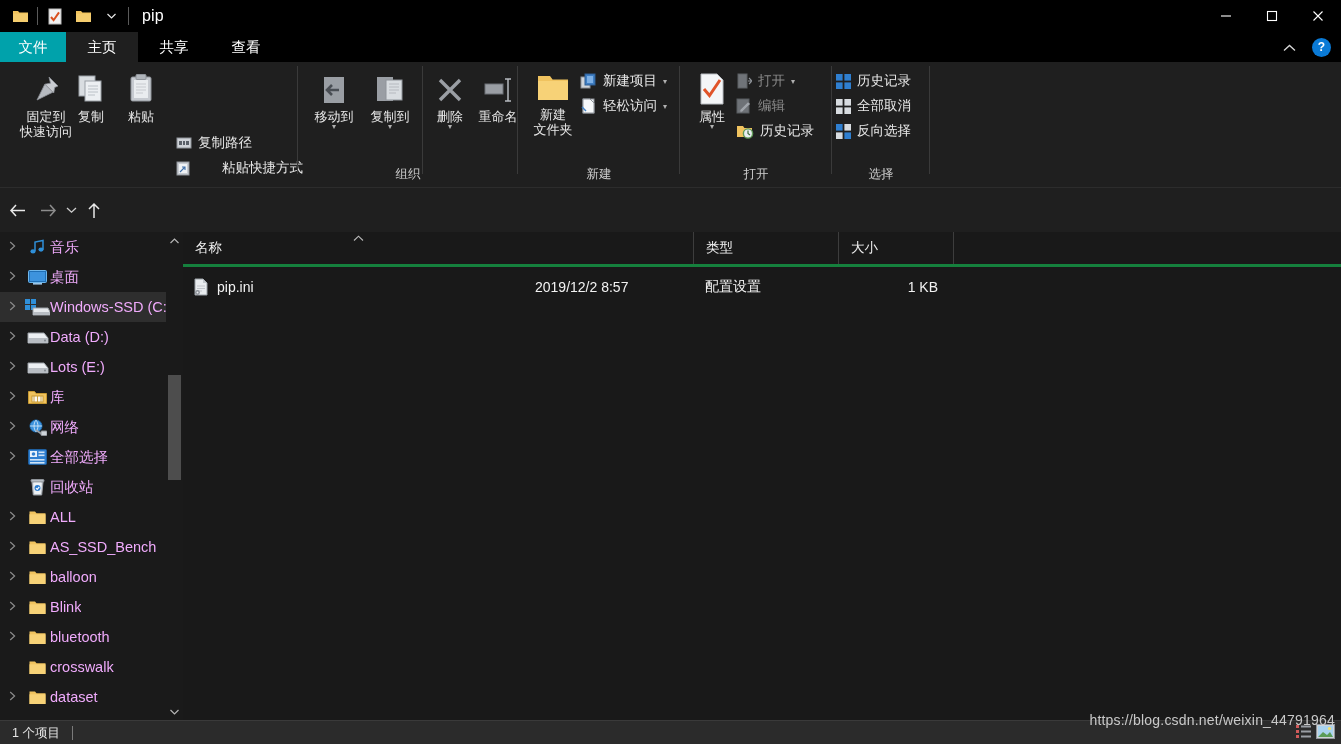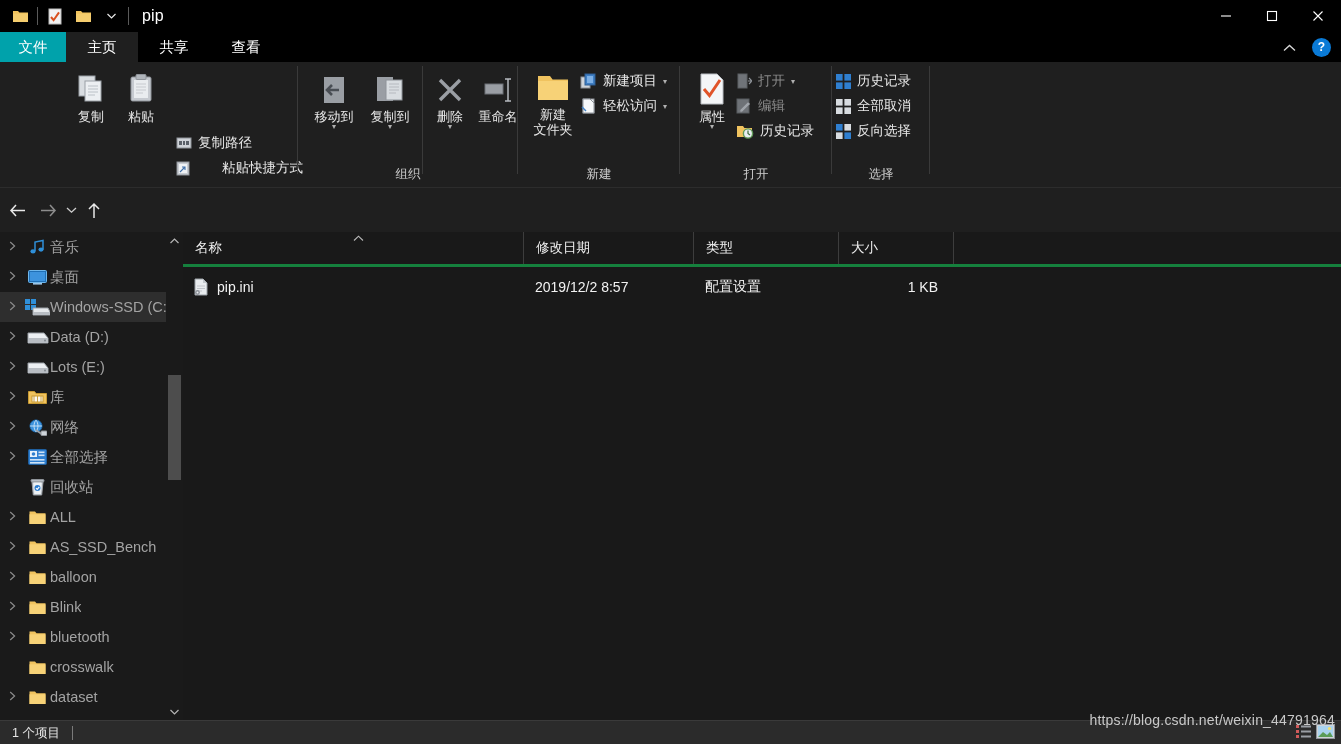--- a/index.html
+++ b/index.html
@@ -132,21 +132,21 @@
   }
   .search-ph { font-size: 14px; color: #9b9b9b; }
 
   
   .sidebar {
     position: absolute; left: 0; top: 232px; width: 183px; height: 488px;
     background: #1a1a1a; overflow: hidden;
   }
   .treeitem {
     position: relative; height: 30px; display: flex; align-items: center;
-    font-size: 14.5px; color: #a3a3a3; white-space: nowrap;
+    font-size: 14.5px; color: #f0abfc; white-space: nowrap;
   }
   .treeitem.sel { background: #2e2e2e; }
   .tw-arrow {
     width: 24px; text-align: center; color: #8c8c8c; font-size: 10px; flex: 0 0 24px;
   }
   .tw-icon {
     width: 26px; flex: 0 0 26px; display: flex; align-items: center; justify-content: center;
   }
   .tw-label { overflow: hidden; }
   .sb-scroll {
@@ -268,20 +268,30 @@
             <path d="M1 6.5L6.5 1.5L12 6.5" stroke="#d8d8d8" stroke-width="1.3" fill="none"></path>
           </svg>
       </div>
       <div class="help-circle">?</div>
     </div>
   </div>
 
   <div class="ribbon">
 
     <div class="rgroup" style="left:0;width:298px;">
+      <div class="bigbtn" style="left:8px;top:10px;width:76px;">
+        <svg width="34" height="34" viewBox="0 0 34 34" class="ico">
+          <g fill="#c9ccd1" stroke="#8b8f95" stroke-width="0.8">
+            <path d="M20 5l9 9-3.3 1.4-1 5.6-8.8-8.8 5.6-1z"></path>
+          </g>
+          <path d="M15.8 12.2L8 28l15.8-7.8" fill="#b6bac0" stroke="#8b8f95" stroke-width="0.8"></path>
+        </svg>
+        <div class="lbl">固定到</div>
+        <div>快速访问</div>
+      </div>
 
       <div class="bigbtn" style="left:66px;top:10px;width:50px;">
         <svg width="34" height="34" viewBox="0 0 34 34" class="ico">
           <rect x="5" y="4" width="16" height="20" fill="#d9dde1" stroke="#9aa0a6"></rect>
           <rect x="11" y="9" width="16" height="20" fill="#eceff2" stroke="#9aa0a6"></rect>
           <g stroke="#b7bcc2" stroke-width="0.9">
             <path d="M14 14h10M14 17h10M14 20h10M14 23h7"></path>
           </g>
         </svg>
         <div class="lbl">复制</div>
@@ -787,23 +797,20 @@
 
   <div class="listpane">
     <div class="colheaders">
       <div class="colhdr first" style="left:0;width:340px;">
         <span class="sort-caret" style="left:170px;">
           <svg width="11" height="7" viewBox="0 0 11 7">
               <path d="M1 5.5L5.5 1.2L10 5.5" stroke="#b9b9b9" stroke-width="1.1" fill="none"></path>
             </svg>
         </span>
         <span>名称</span>
-      </div>
-      <div class="colhdr" style="left:340px;width:170px;">
-        <span>修改日期</span>
       </div>
       <div class="colhdr" style="left:510px;width:145px;">
         <span>类型</span>
       </div>
       <div class="colhdr" style="left:655px;width:115px;">
         <span>大小</span>
       </div>
       <div class="colhdr" style="left:770px;width:60px;"></div>
     </div>
 

